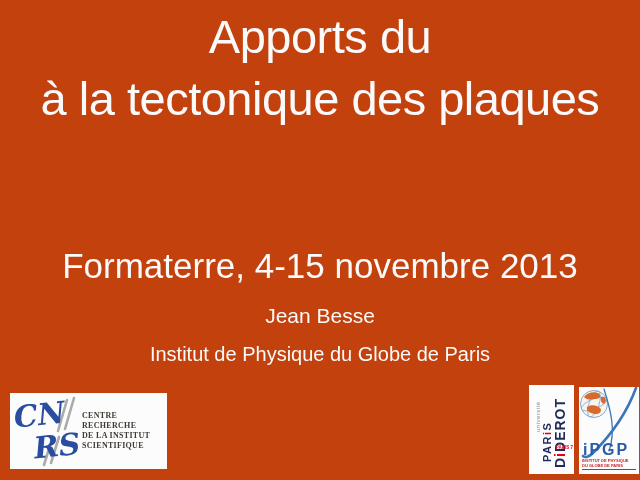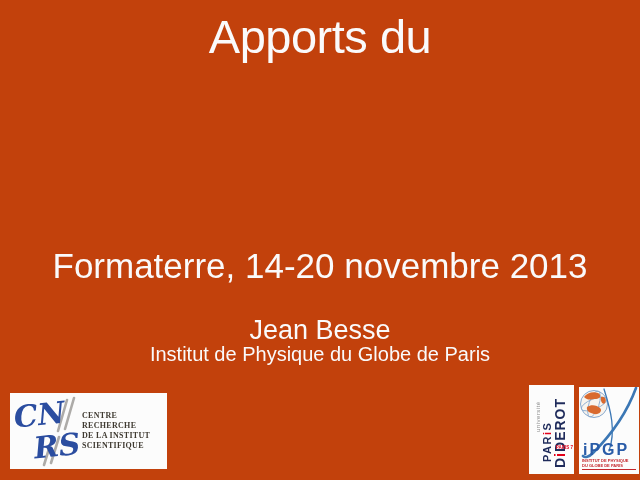--- a/index.html
+++ b/index.html
@@ -5,21 +5,21 @@
   html,body { margin:0; padding:0; background:#000; }
   .slide {
     position:relative; width:640px; height:480px;
     background:#c2410c; overflow:hidden;
     font-family:"Liberation Sans", sans-serif;
     -webkit-font-smoothing:antialiased;
   }
   .centered-text { position:absolute; left:0; right:0; text-align:center; color:#FAFAFB; }
   .title-block { top:6px; font-size:47px; line-height:62px; font-weight:400; letter-spacing:-0.5px; }
   .subtitle    { top:243px; font-size:35px; line-height:46px; }
-  .author      { top:314px; font-size:27px; line-height:32px; }
+  .author      { top:300px; font-size:21px; line-height:32px; }
   .affiliation { top:340px; font-size:20px; line-height:28px; }
 
   .logo-box { position:absolute; background:#FCFCFC; }
 
   
   .cnrs { left:10px; top:393px; width:157px; height:76px; display:flex; align-items:center; }
   .cnrs-mark { flex:0 0 auto; }
   .cnrs-lines {
     font-family:"Liberation Serif", serif;
     font-size:8px; line-height:10px; letter-spacing:0.3px;
@@ -52,23 +52,24 @@
     border-bottom:1.5px solid #C4262C; padding-bottom:1px; text-align:left;
   }
 </style>
 </head>
 <body>
 
 <div class="slide">
 
   <div class="centered-text title-block">
     <div>Apports du</div>
+    <div>à la tectonique des plaques</div>
   </div>
 
-  <div class="centered-text subtitle">Formaterre, 14-20 novembre 2013</div>
+  <div class="centered-text subtitle">Formaterre, 4-15 novembre 2013</div>
 
   <div class="centered-text author">Jean Besse</div>
 
   <div class="centered-text affiliation">Institut de Physique du Globe de Paris</div>
 
   <div class="logo-box cnrs">
     <svg class="cnrs-mark" width="72" height="76" viewBox="0 0 72 76">
       <g stroke="#ADABA8" stroke-width="2.6" stroke-linecap="round">
         <line x1="57" y1="7" x2="48" y2="38"></line>
         <line x1="64" y1="5" x2="55" y2="36"></line>

